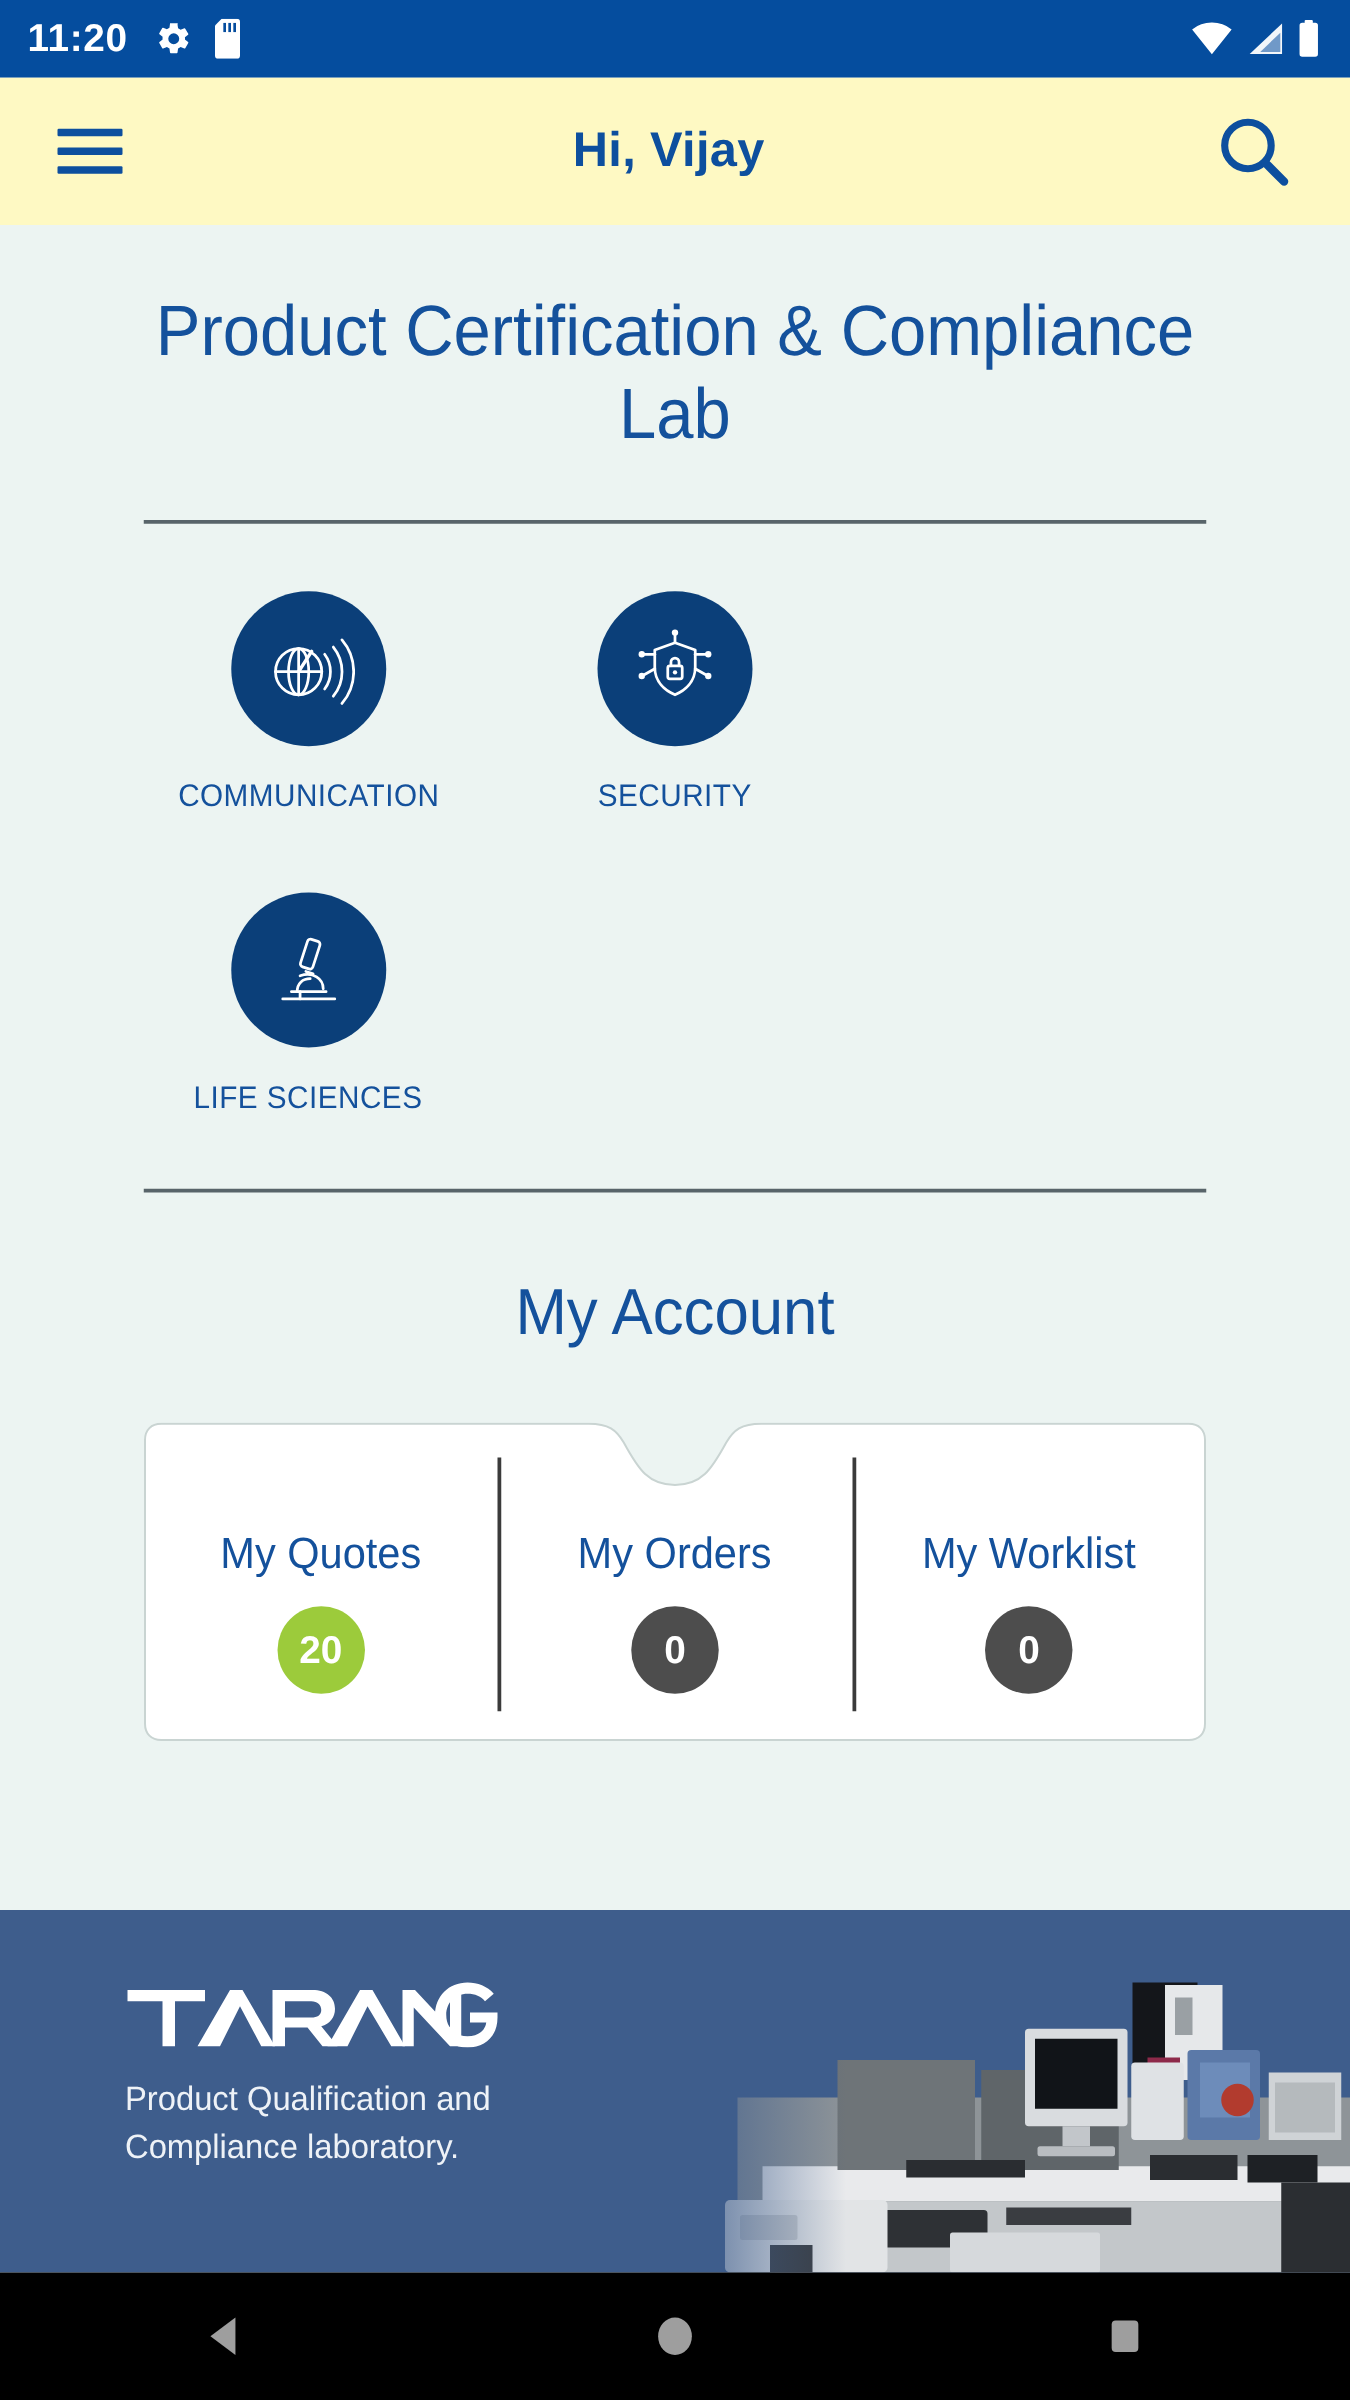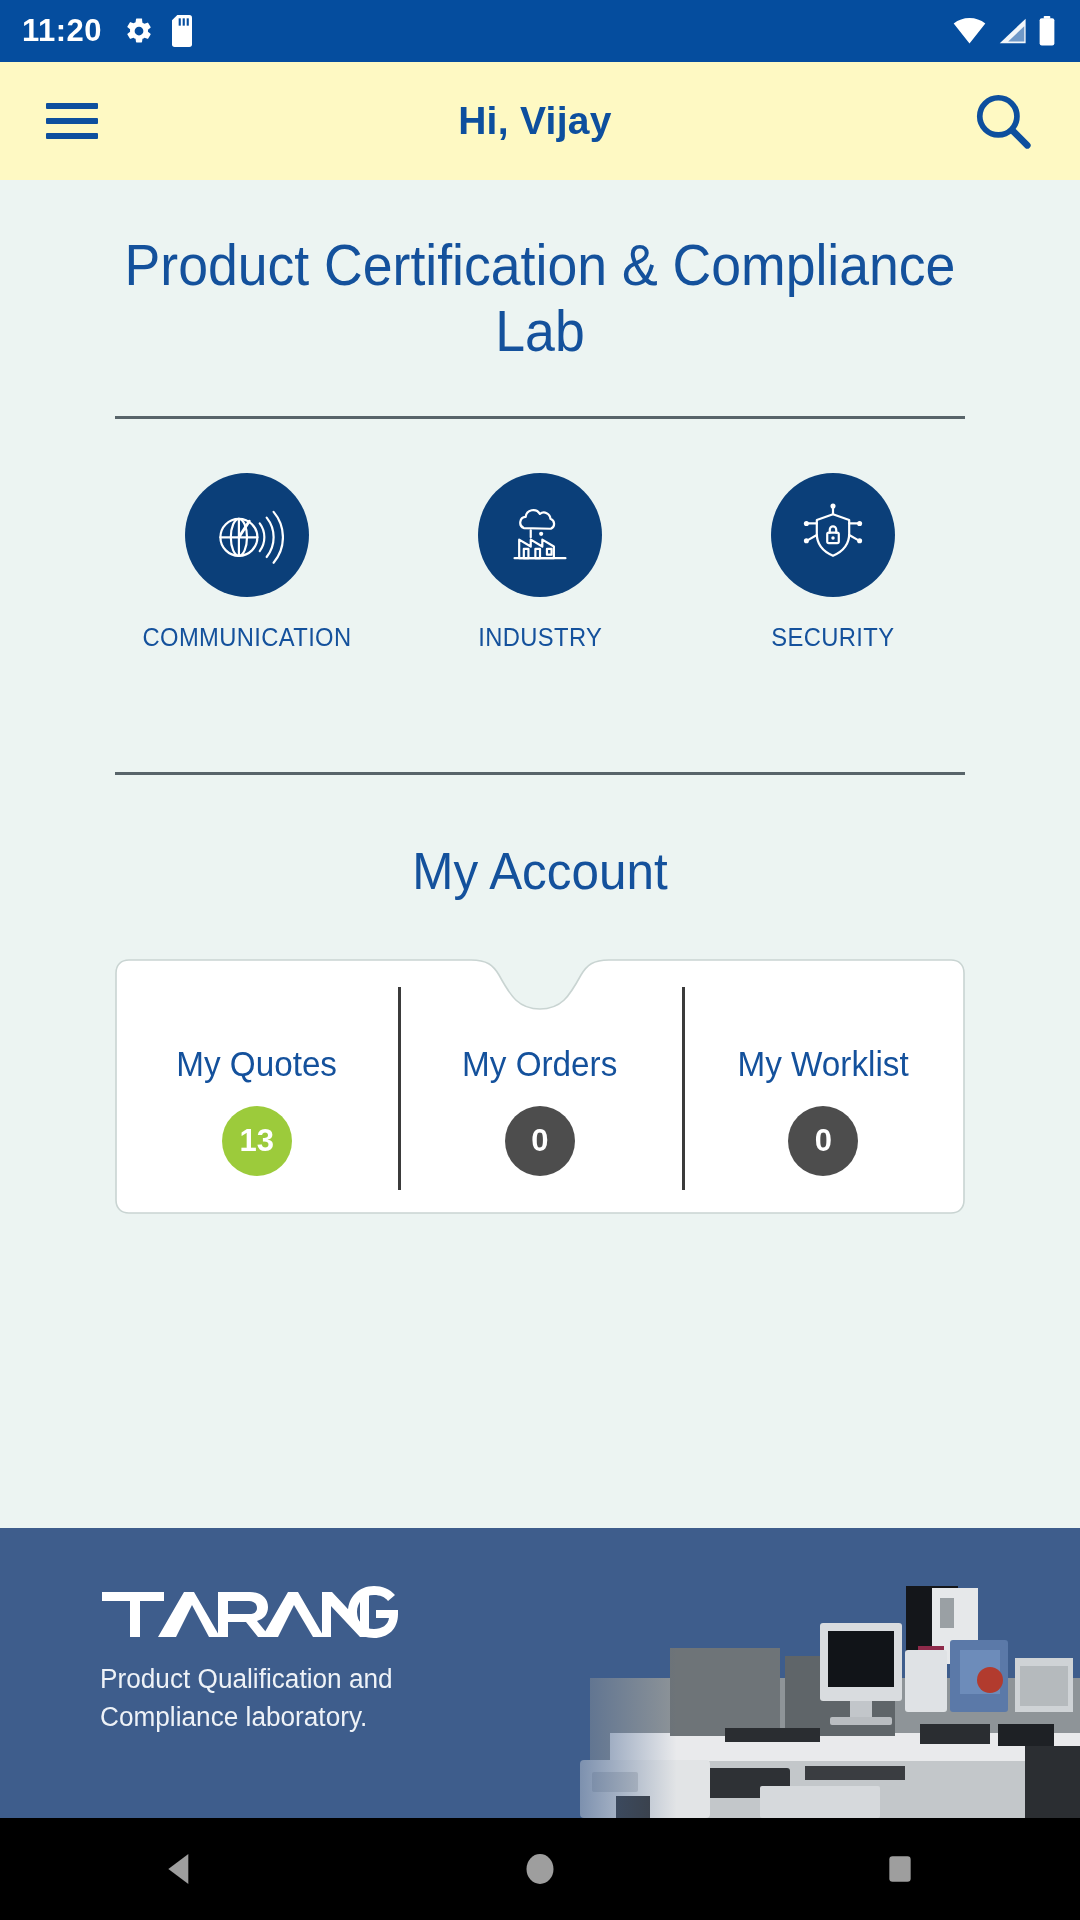--- a/index.html
+++ b/index.html
@@ -171,37 +171,20 @@
               <path d="M34 20 L25 34" stroke-width="2.4"></path>
               <path d="M43 22a20 20 0 0 1 0 24"></path>
               <path d="M49 17a27 27 0 0 1 0 34"></path>
               <path d="M55 12a34 34 0 0 1 0 44"></path>
             </g>
           </svg>
         </div>
         <div class="cat-label">COMMUNICATION</div>
       </div>
 
-      <div class="cat">
-        <div class="cat-circle">
-          <svg width="74" height="74" viewBox="0 0 64 64">
-            <g fill="none" stroke="#fff" stroke-width="1.9" stroke-linejoin="round" stroke-linecap="round">
-              <path d="M18 26a5 5 0 0 1 1.6-9.6 6.6 6.6 0 0 1 12.3-2.6A5.6 5.6 0 0 1 41 18a4.6 4.6 0 0 1 .4 8.6Z"></path>
-              <path d="M24 28v6"></path>
-              <path d="M14 52V36l10 6V36l10 6V36l10 6v10Z"></path>
-              <rect x="18" y="44" width="4" height="8"></rect>
-              <rect x="28" y="44" width="4" height="8"></rect>
-              <rect x="38" y="44" width="4" height="5"></rect>
-              <line x1="10" y1="52" x2="54" y2="52"></line>
-            </g>
-            <circle cx="33" cy="31" r="1.8" fill="#fff"></circle>
-          </svg>
-        </div>
-        <div class="cat-label">INDUSTRY</div>
-      </div>
 
       <div class="cat">
         <div class="cat-circle">
           <svg width="74" height="74" viewBox="0 0 64 64">
             <g fill="none" stroke="#fff" stroke-width="1.9" stroke-linejoin="round" stroke-linecap="round">
               <path d="M32 14 46 19v12c0 10-7 16-14 19-7-3-14-9-14-19V19Z"></path>
               <rect x="27" y="30" width="10" height="9" rx="1.4"></rect>
               <path d="M29.2 30v-2.6a2.8 2.8 0 0 1 5.6 0V30"></path>
               <line x1="18" y1="22" x2="11" y2="22"></line>
               <line x1="18" y1="32" x2="11" y2="36"></line>
@@ -218,38 +201,54 @@
               <circle cx="32" cy="34.5" r="1.5"></circle>
             </g>
           </svg>
         </div>
         <div class="cat-label">SECURITY</div>
       </div>
 
     </div>
 
     <div class="cat-row second">
+      <div class="cat">
+        <div class="cat-circle">
+          <svg width="74" height="74" viewBox="0 0 64 64">
+            <g fill="none" stroke="#fff" stroke-width="1.9" stroke-linejoin="round" stroke-linecap="round">
+              <rect x="28.5" y="11" width="9" height="20" rx="2.2" transform="rotate(18 33 21)"></rect>
+              <path d="M30 33l5 1.6"></path>
+              <path d="M26 36c9-3 16 2 16 9"></path>
+              <line x1="20" y1="47" x2="44" y2="47"></line>
+              <path d="M24 47c0-6 4-9 9-9"></path>
+              <line x1="14" y1="52" x2="50" y2="52"></line>
+              <line x1="26" y1="47" x2="26" y2="52"></line>
+            </g>
+          </svg>
+        </div>
+        <div class="cat-label">LIFE SCIENCES</div>
+      </div>
       <div class="cat"></div>
       <div class="cat"></div>
     </div>
   </div>
 
   <div class="rule2"></div>
 
   <div class="acct-title">My Account</div>
 
   <div class="card-wrap">
     <svg class="card-svg" viewBox="0 0 850 255" preserveAspectRatio="none">
       <path d="M14 1 H356 C372 1 378 6 384 16 C396 38 404 50 425 50 C446 50 454 38 466 16 C472 6 478 1 494 1 H836 C844 1 849 6 849 14 V241 C849 249 844 254 836 254 H14 C6 254 1 249 1 241 V14 C1 6 6 1 14 1 Z" fill="#ffffff" stroke="#c9d4d2" stroke-width="1.6"></path>
     </svg>
 
     <div class="card-content">
       <div class="acct-col">
         <div class="acct-label">My Quotes</div>
-        <div class="badge" style="background:#9ccb3b">13</div>
+        <div class="badge" style="background:#9ccb3b">20</div>
       </div>
       <div class="acct-col">
         <div class="acct-label">My Orders</div>
         <div class="badge" style="background:#4d4d4d">0</div>
       </div>
       <div class="acct-col">
         <div class="acct-label">My Worklist</div>
         <div class="badge" style="background:#4d4d4d">0</div>
       </div>
     </div>

